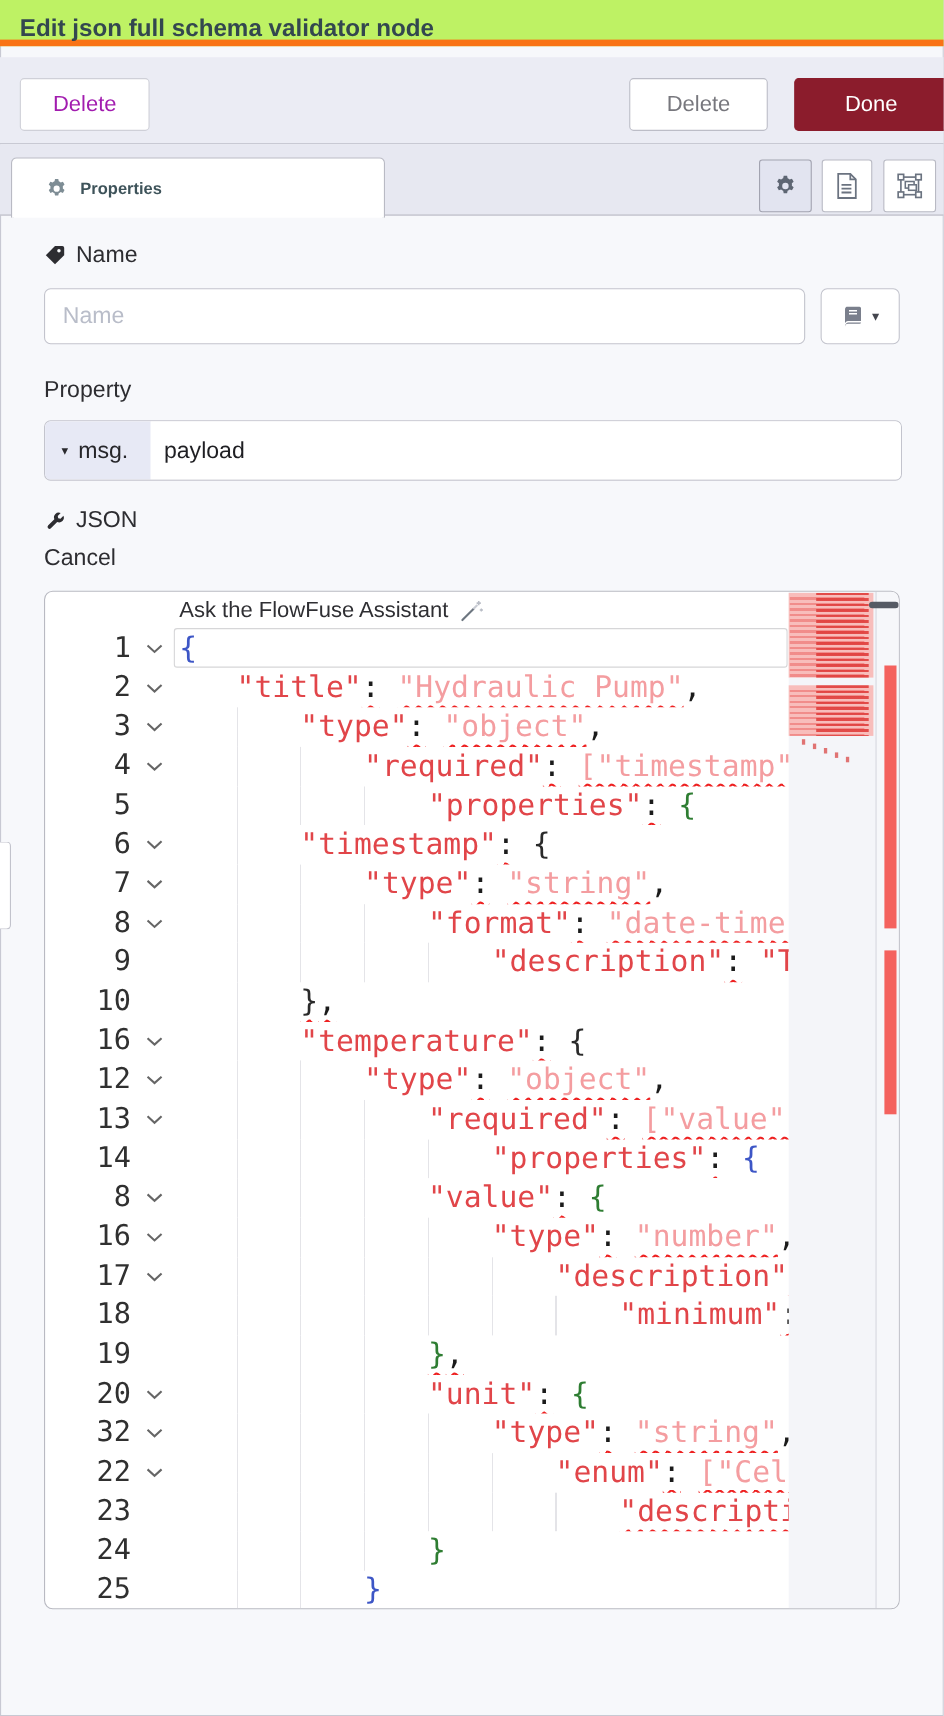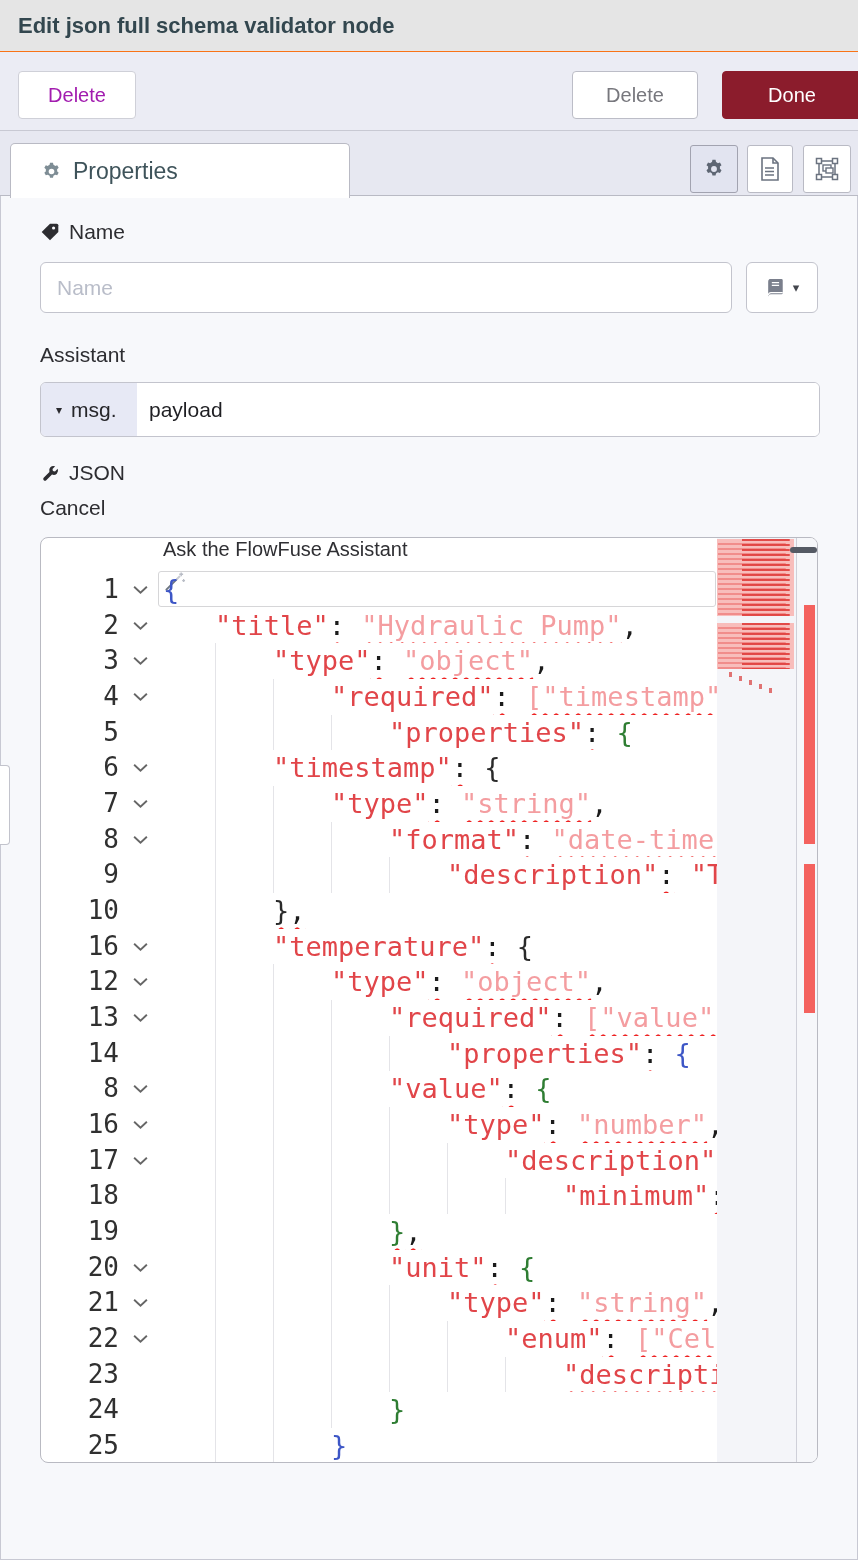--- a/index.html
+++ b/index.html
@@ -6,36 +6,36 @@
   html,body { background:#dfe0e8; }
   .page {
     position:relative; width:858px; height:1560px; margin:0 auto;
     background:#f7f8fb; overflow:hidden;
     font-family:"Liberation Sans", sans-serif;
     box-shadow: inset 0 0 0 1px #c8c9d3;
   }
   .abs { position:absolute; }
 
   
-  .hdr { left:0; top:0; width:858px; height:52px; background:#e5e5e5; border-bottom:1px solid #f97316; }
+  .hdr { left:0; top:0; width:858px; height:42px; background:#bef264; border-bottom:6px solid #f97316; }
   .hdr-title { position:absolute; left:18px; top:0; line-height:52px; font-size:22px; font-weight:bold; color:var(--header-text); }
 
   
   .btnbar { left:0; top:52px; width:858px; height:79px; background:#ebecf4; border-bottom:1px solid #c8c9d3; }
   .btn { position:absolute; top:19px; height:48px; border-radius:4px; font-family:inherit; font-size:20px; cursor:pointer; }
   .btn-delete { left:18px; width:118px; background:#fff; border:1px solid #cfd0d8; color:#a21caf; }
   .btn-cancel { left:572px; width:126px; background:#fff; border:1px solid #bcbdc7; color:#77777d; }
   .btn-done   { left:722px; width:140px; background:var(--done-button); border:1px solid var(--done-button); color:var(--done-text); }
 
   
   .tabstrip { left:0; top:131px; width:858px; height:65px; background:#e7e8f1; border-bottom:1px solid #b9bac4; }
   .tab { position:absolute; left:10px; top:12px; width:340px; height:55px; background:#fff;
          border:1px solid #b9bac4; border-bottom:none; border-radius:5px 5px 0 0; z-index:2;
          display:flex; align-items:center; gap:11px; padding-left:30px; cursor:pointer; }
-  .tab-label { font-size:23px; font-weight:normal; color:var(--tab-text); }
+  .tab-label { font-size:15px; font-weight:bold; color:var(--tab-text); }
   .tab-gear { color:#7e8d95; display:flex; }
   .ibtn { position:absolute; top:14px; height:48px; background:#fff; border:1px solid #b9bac4; border-radius:3px;
           display:flex; align-items:center; justify-content:center; color:#6b7380; cursor:pointer; }
   .ibtn.active { background:#e2e4f0; border-color:#a2a3b0; }
   .ibtn-gear { left:690px; width:48px; }
   .ibtn-doc  { left:747px; width:46px; }
   .ibtn-app  { left:803px; width:48px; }
 
   
   .flabel { font-size:21px; color:#2d2d31; }
@@ -53,21 +53,21 @@
   .prop-prefix .caret { font-size:12px; color:#2a2a2e; }
   .prop-prefix .pfx { font-size:21px; color:#26262a; }
   .prop-input { flex:1; border:none; outline:none; padding:0 12px; font-family:inherit; font-size:21px; color:#1f1f23; background:#fff; }
   .row-json-label { left:40px; top:461px; display:flex; align-items:flex-end; gap:9px; }
   .schema-label { left:40px; top:496px; }
 
   
   .editor { left:40px; top:537px; width:778px; height:926px; background:#fff; border:1px solid #b9bac2;
             border-radius:8px; overflow:hidden; }
   .code-col { position:absolute; left:0; top:0; width:678px; bottom:0; overflow:hidden; }
-  .assist-row { height:34px; display:flex; gap:9px; padding-left:122px;flex-direction:column; }
+  .assist-row { height:34px; display:flex; align-items:center; gap:9px; padding-left:122px; }
   .assist-label { font-size:20px; color:#2f2f33; }
   .cur-line { position:absolute; left:117px; top:33px; width:558px; height:36px;
               border:1.6px solid #d6d6d8; border-radius:3px; pointer-events:none; }
   .crow { display:flex; height:35.68px; }
   .lnum { width:78px; flex:none; text-align:right; font-family:"DejaVu Sans Mono",monospace;
           font-size:26px; line-height:35.68px; color:#303030; }
   .fold { width:42px; flex:none; display:flex; align-items:center; justify-content:center; cursor:pointer; }
   .ctext { flex:1 1 auto; margin-left:2px; overflow:hidden; white-space:pre;
            font-family:"DejaVu Sans Mono",monospace; font-size:27px; line-height:35.68px; color:#1b1b1b; }
   .key { color:var(--json-key); }
@@ -172,21 +172,21 @@
     <span style="display:flex">
       <svg width="20" height="22" viewBox="0 0 22 24">
           <path d="M5 2h13a1.5 1.5 0 0 1 1.5 1.5v14A1.5 1.5 0 0 1 18 19H6.5A3 3 0 0 0 3.5 22V5a3 3 0 0 1 1.5-3z" fill="#7a7f8c"></path>
           <path d="M3.8 19.8A2.8 2.8 0 0 1 6.6 17h12.9" fill="none" stroke="#fff" stroke-width="1.4"></path>
           <path d="M7.5 6h8M7.5 9h8" stroke="#fff" stroke-width="1.4"></path>
         </svg>
     </span>
     <span class="env-caret">▾</span>
   </button>
 
-  <span class="abs flabel property-label">Assistant</span>
+  <span class="abs flabel property-label">Property</span>
   <div class="abs prop-field">
     <div class="prop-prefix">
       <span class="caret">▾</span>
       <span class="pfx">msg.</span>
     </div>
     <input class="prop-input" value="payload" style="">
   </div>
 
   <div class="abs row-json-label">
     <span style="display:flex">
@@ -363,21 +363,21 @@
           <div class="crow">
             <span class="lnum">20</span>
             <span class="fold">
               <svg width="17" height="10" viewBox="0 0 16 9">
                 <path d="M2 1.5l6 5.5 6-5.5" fill="none" stroke="#666" stroke-width="1.8"></path>
               </svg>
             </span>
             <span class="ctext" style="padding-left: 226px; background-image: repeating-linear-gradient(to right, rgb(228, 228, 232) 0px, rgb(228, 228, 232) 1px, transparent 1px, transparent 58px); background-position: 52px 0px; background-size: 172px 100%; background-repeat: no-repeat;"><span class="key">"unit"</span><span class="colon w">:</span><span class=""> </span><span class="b2">{</span></span>
           </div>
           <div class="crow">
-            <span class="lnum">21</span>
+            <span class="lnum">32</span>
             <span class="fold">
               <svg width="17" height="10" viewBox="0 0 16 9">
                 <path d="M2 1.5l6 5.5 6-5.5" fill="none" stroke="#666" stroke-width="1.8"></path>
               </svg>
             </span>
             <span class="ctext" style="padding-left: 284px; background-image: repeating-linear-gradient(to right, rgb(228, 228, 232) 0px, rgb(228, 228, 232) 1px, transparent 1px, transparent 58px); background-position: 52px 0px; background-size: 230px 100%; background-repeat: no-repeat;"><span class="key">"type"</span><span class="colon w">:</span><span class=""> </span><span class="str w">"string"</span><span class="punct">,</span></span>
           </div>
           <div class="crow">
             <span class="lnum">22</span>
             <span class="fold">

